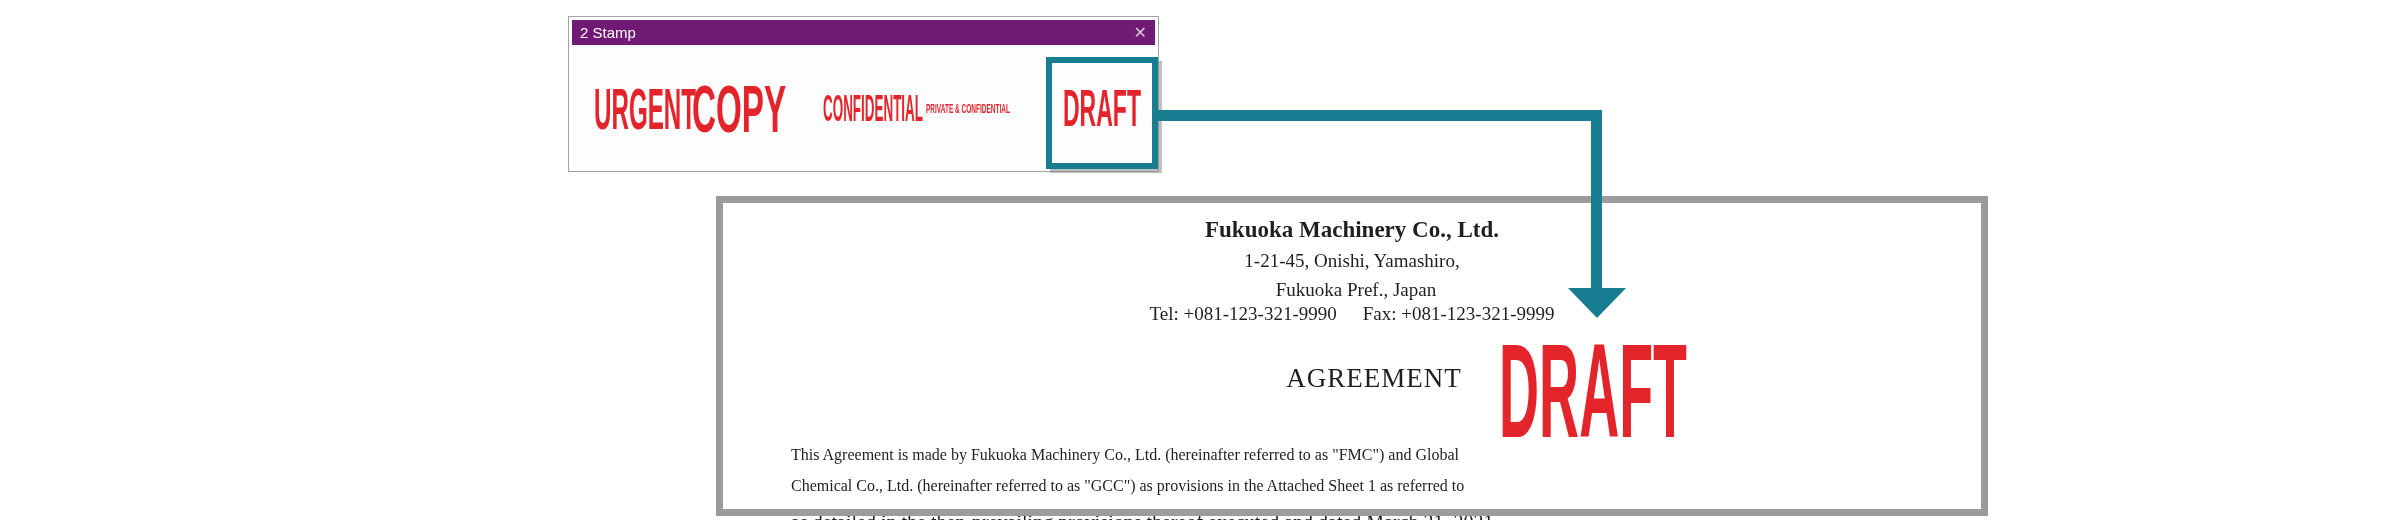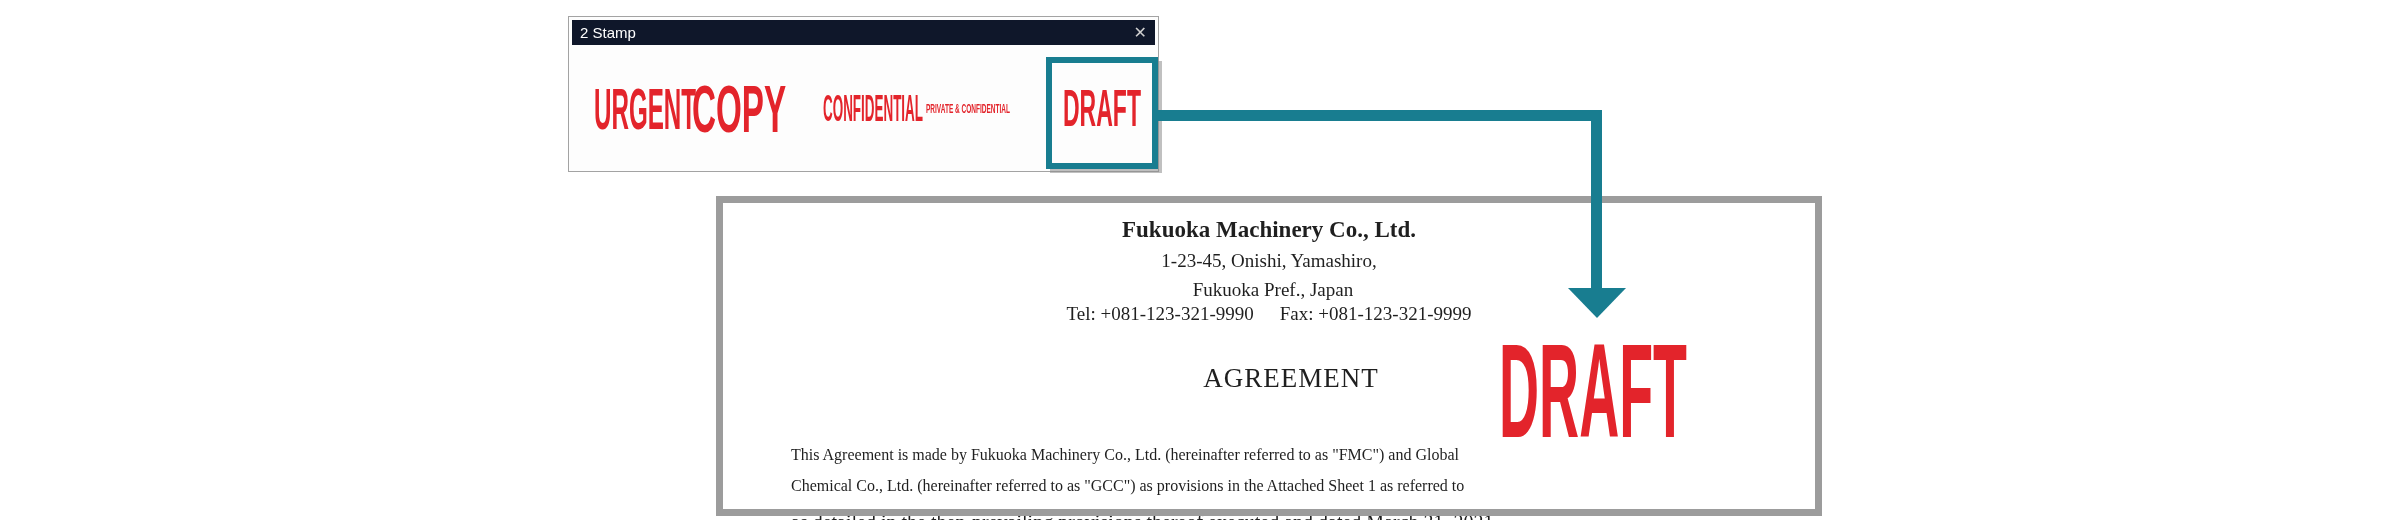--- a/index.html
+++ b/index.html
@@ -7,21 +7,21 @@
     width:2400px;height:520px;position:relative;overflow:hidden;
     background:#ffffff;font-family:"Liberation Sans",sans-serif;
   }
   
   .stamp-panel{
     position:absolute;left:568px;top:16px;width:591px;height:156px;
     background:#fdfdfd;border:1px solid #a3a3a3;box-sizing:border-box;
   }
   .titlebar{
     position:absolute;left:3px;top:3px;right:3px;height:25px;
-    background:#0f172a;color:#ffffff;display:flex;align-items:center;
+    background:#701a75;color:#ffffff;display:flex;align-items:center;
     padding:0 8px;box-sizing:border-box;font-size:15px;
   }
   .close-btn{
     margin-left:auto;color:#cfcfcf;font-size:16px;line-height:16px;
     cursor:default;font-family:"DejaVu Sans",sans-serif;
   }
   .stamp{position:absolute;}
   .stamp svg{display:block;overflow:visible;}
   .stamp text{
     font-family:"Liberation Sans",sans-serif;font-weight:bold;fill:#e3242b;
@@ -39,21 +39,21 @@
   
   .conn-h{position:absolute;left:1157px;top:110px;width:445px;height:11px;background:#187d90;z-index:6;}
   .conn-v{position:absolute;left:1591px;top:110px;width:11px;height:178px;background:#187d90;z-index:6;}
   .arrowhead{
     position:absolute;left:1568px;top:288px;width:0;height:0;z-index:6;
     border-left:29px solid transparent;border-right:29px solid transparent;
     border-top:30px solid #187d90;
   }
   
   .doc{
-    position:absolute;left:716px;top:196px;width:1106px;height:320px;
+    position:absolute;left:716px;top:196px;width:1272px;height:320px;
     border:7px solid #9c9c9c;box-sizing:border-box;background:#ffffff;z-index:1;
     font-family:"Liberation Serif",serif;color:#1f1f1f;
   }
   .doc .center{position:absolute;left:0;right:0;text-align:center;}
   .company {top:14px;font-size:23px;font-weight:bold;}
   .addr1   {top:47px;font-size:19px;}
   .addr2   {top:76px;font-size:19px;padding-left:8px;}
   .contact {top:100px;font-size:19px;}
   .contact .fax-sep{display:inline-block;width:26px;}
   .doc-title{top:160px;font-size:27px;letter-spacing:1px;padding-left:44px;}
@@ -111,21 +111,21 @@
 
   <div class="selection-box"></div>
 </div>
 
 <div class="conn-h"></div>
 <div class="conn-v"></div>
 <div class="arrowhead"></div>
 
 <div class="doc">
   <div class="center company">Fukuoka Machinery Co., Ltd.</div>
-  <div class="center addr1">1-23-45, Onishi, Yamashiro,</div>
+  <div class="center addr1">1-21-45, Onishi, Yamashiro,</div>
   <div class="center addr2">Fukuoka Pref., Japan</div>
   <div class="center contact">
     <span>Tel: +081-123-321-9990</span><span class="fax-sep"></span><span>Fax: +081-123-321-9999</span>
   </div>
   <div class="center doc-title">AGREEMENT</div>
 
   <div class="doc-body">
     <div>This Agreement is made by Fukuoka Machinery Co., Ltd. (hereinafter referred to as "FMC") and Global</div>
     <div>Chemical Co., Ltd. (hereinafter referred to as "GCC") as provisions in the Attached Sheet 1 as referred to</div>
   </div>

